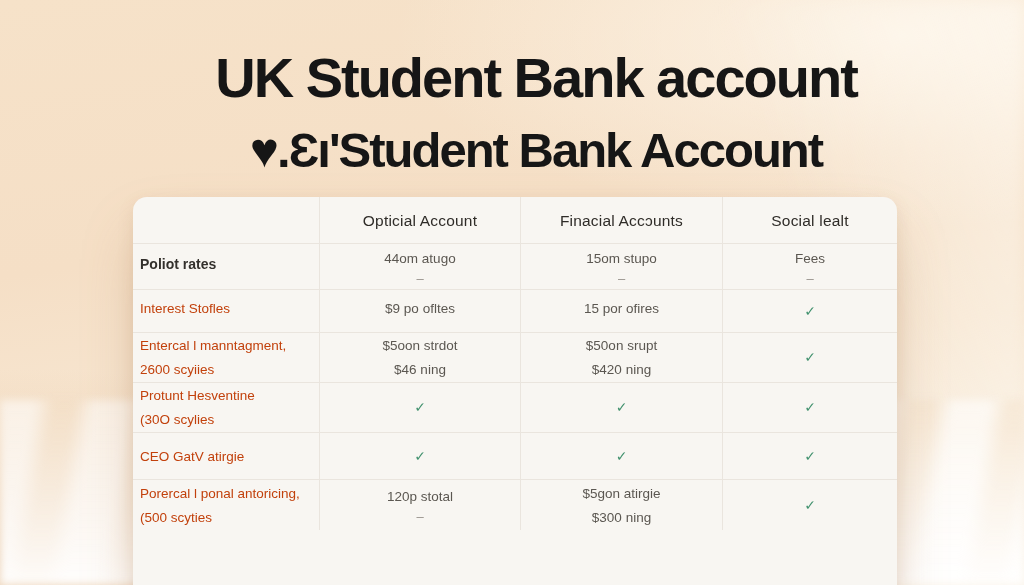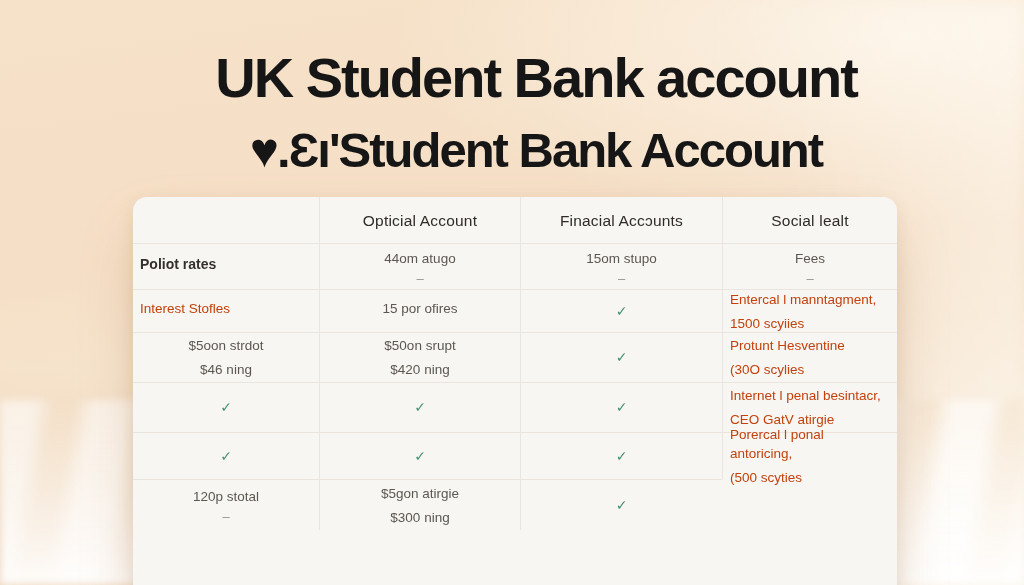--- a/index.html
+++ b/index.html
@@ -111,30 +111,34 @@
     <div class="cell val">
       <span class="cell-line">Fees</span>
       <span class="cell-line dash">–</span>
     </div>
 
     <div class="cell label">
       <span class="cell-line">Interest Stofles</span>
       <span class="cell-line"></span>
     </div>
     <div class="cell val">
+      <span class="cell-line">$9 po ofltes</span>
+      <span class="cell-line"></span>
+    </div>
+    <div class="cell val">
       <span class="cell-line">15 por ofires</span>
       <span class="cell-line"></span>
     </div>
     <div class="cell val">
       <span class="cell-line check">✓</span>
     </div>
 
     <div class="cell label">
       <span class="cell-line">Entercal l manntagment,</span>
-      <span class="cell-line">1500 scyiies</span>
+      <span class="cell-line">2600 scyiies</span>
     </div>
     <div class="cell val">
       <span class="cell-line">$5oon strdot</span>
       <span class="cell-line">$46 ning</span>
     </div>
     <div class="cell val">
       <span class="cell-line">$50on srupt</span>
       <span class="cell-line">$420 ning</span>
     </div>
     <div class="cell val">
@@ -149,21 +153,20 @@
       <span class="cell-line check">✓</span>
     </div>
     <div class="cell val">
       <span class="cell-line check">✓</span>
     </div>
     <div class="cell val">
       <span class="cell-line check">✓</span>
     </div>
 
     <div class="cell label">
-      <span class="cell-line">Internet l penal besintacr,</span>
       <span class="cell-line">CEO GatV atirgie</span>
     </div>
     <div class="cell val">
       <span class="cell-line check">✓</span>
     </div>
     <div class="cell val">
       <span class="cell-line check">✓</span>
     </div>
     <div class="cell val">
       <span class="cell-line check">✓</span>

